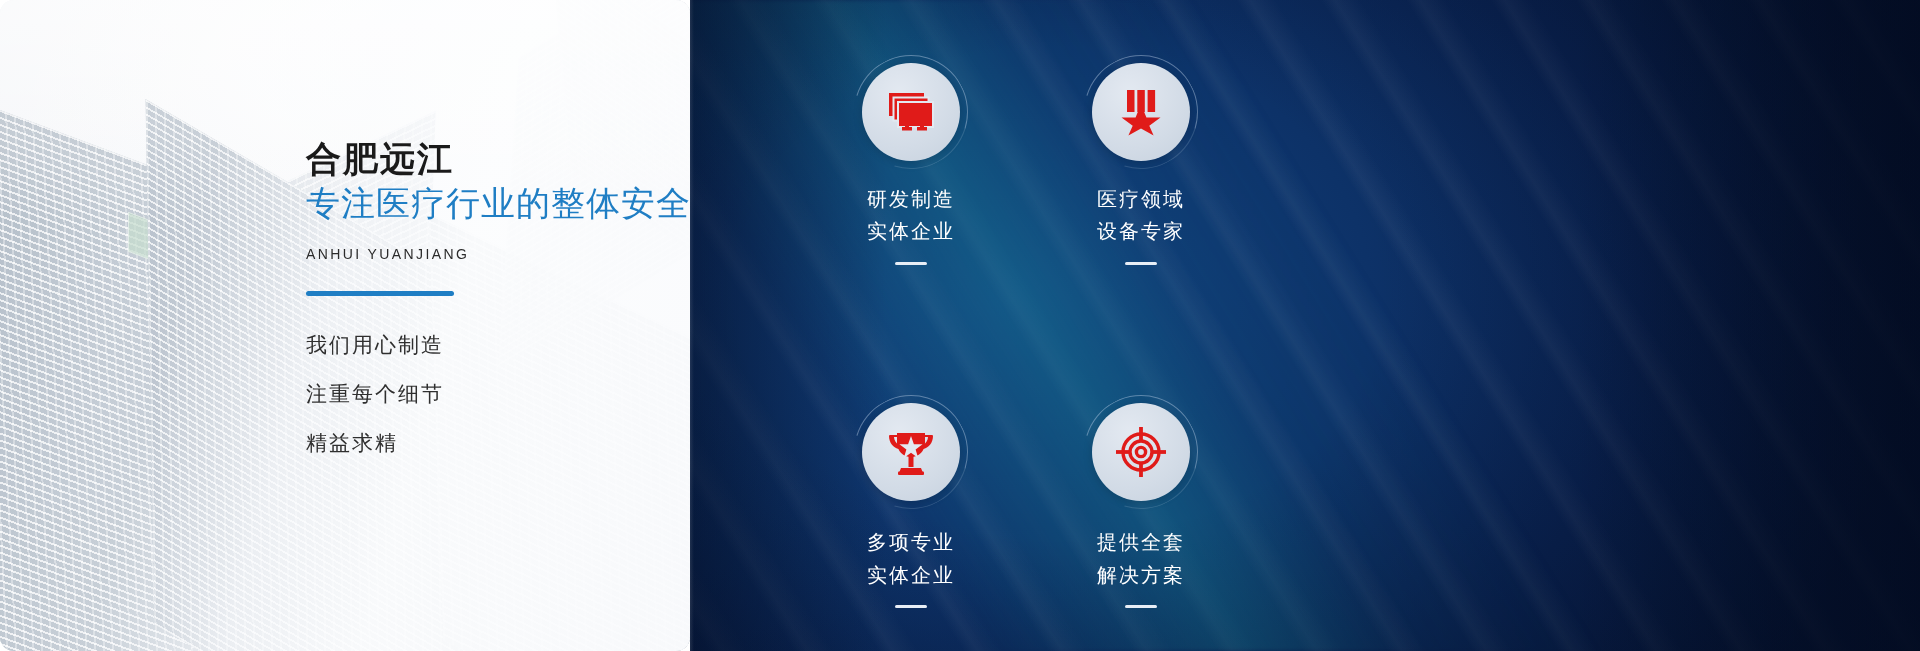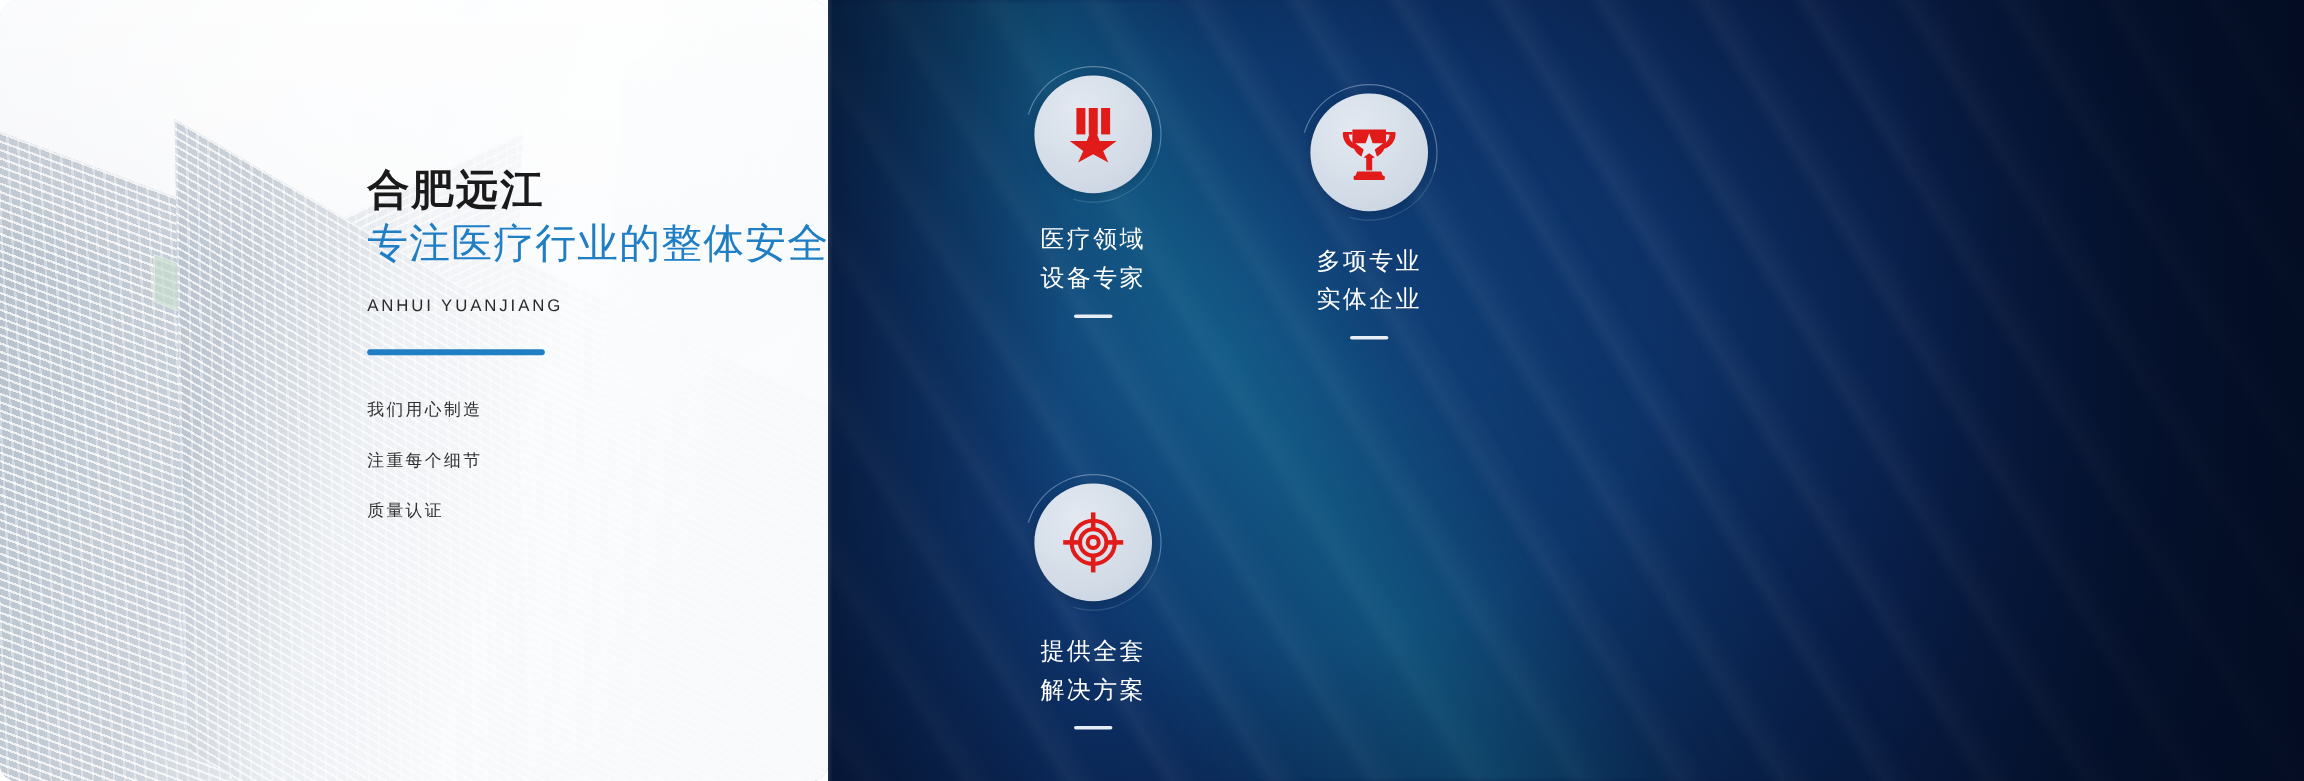--- a/index.html
+++ b/index.html
@@ -122,21 +122,21 @@
   .title-en {
     font-size: 14px; font-weight: 400; color: #2b2b2b;
     letter-spacing: 2.4px; margin-top: 21px;
   }
   .rule {
     width: 148px; height: 5px; background: #1f7ec4;
     border-radius: 3px; margin-top: 29px;
   }
   .points { margin-top: 39px; }
   .point {
-    font-size: 14px; color: #2f2f2f; letter-spacing: 2px;
+    font-size: 21px; color: #2f2f2f; letter-spacing: 2px;
     line-height: 1; margin-bottom: 28px;
     font-family: "DejaVu Sans", "Liberation Sans", sans-serif;
   }
   .point:last-child { margin-bottom: 0; }
 
   
   .right-panel {
     position: relative;
     flex: 1 1 auto; height: 651px; overflow: hidden;
     background:
@@ -251,33 +251,54 @@
     <div class="haze2"></div>
 
     <div class="left-copy">
       <div class="title-cn">合肥远江</div>
       <div class="subtitle-cn">专注医疗行业的整体安全</div>
       <div class="title-en">ANHUI YUANJIANG</div>
       <div class="rule"></div>
       <div class="points">
         <div class="point">我们用心制造</div>
         <div class="point">注重每个细节</div>
-        <div class="point">质量认证</div>
+        <div class="point">精益求精</div>
       </div>
     </div>
   </div>
 
   <div class="right-panel">
     <div class="rp-sheen"></div>
     <div class="rp-teal"></div>
     <div class="rp-vignette"></div>
     <div class="rp-edge"></div>
 
     <div class="feature-grid">
 
+      <div class="feature top">
+        <div class="icon-wrap">
+          <div class="icon-ring"></div>
+          <div class="icon-disc">
+            <svg width="50" height="44" viewBox="0 0 50 44">
+              <rect x="3" y="3" width="35" height="23" fill="#e01b19"></rect>
+              <rect x="7.5" y="7.5" width="35" height="23" fill="#e01b19" stroke="#e3e9f1" stroke-width="2"></rect>
+              <rect x="12" y="12" width="35" height="25" fill="#e01b19" stroke="#e3e9f1" stroke-width="2"></rect>
+              <rect x="19" y="30" width="4" height="9" fill="#e01b19"></rect>
+              <rect x="16" y="37" width="10" height="3.5" fill="#e01b19"></rect>
+              <rect x="34" y="30" width="4" height="9" fill="#e01b19"></rect>
+              <rect x="31" y="37" width="10" height="3.5" fill="#e01b19"></rect>
+            </svg>
+          </div>
+        </div>
+        <div class="labels">
+          <div class="label-line">研发制造</div>
+          <div class="label-line">实体企业</div>
+          <div class="label-rule"></div>
+        </div>
+      </div>
 
       <div class="feature top">
         <div class="icon-wrap">
           <div class="icon-ring"></div>
           <div class="icon-disc">
             <svg width="46" height="48" viewBox="0 0 46 48">
               <rect x="9" y="2" width="7.5" height="22" fill="#e01b19"></rect>
               <rect x="19.3" y="2" width="7.5" height="22" fill="#e01b19"></rect>
               <rect x="29.6" y="2" width="7.5" height="22" fill="#e01b19"></rect>
               <polygon points="23,16 28.4,29.5 42.5,29.5 31.3,37.8 35.6,47.5 23,40.5 10.4,47.5 14.7,37.8 3.5,29.5 17.6,29.5" fill="#e01b19"></polygon>

